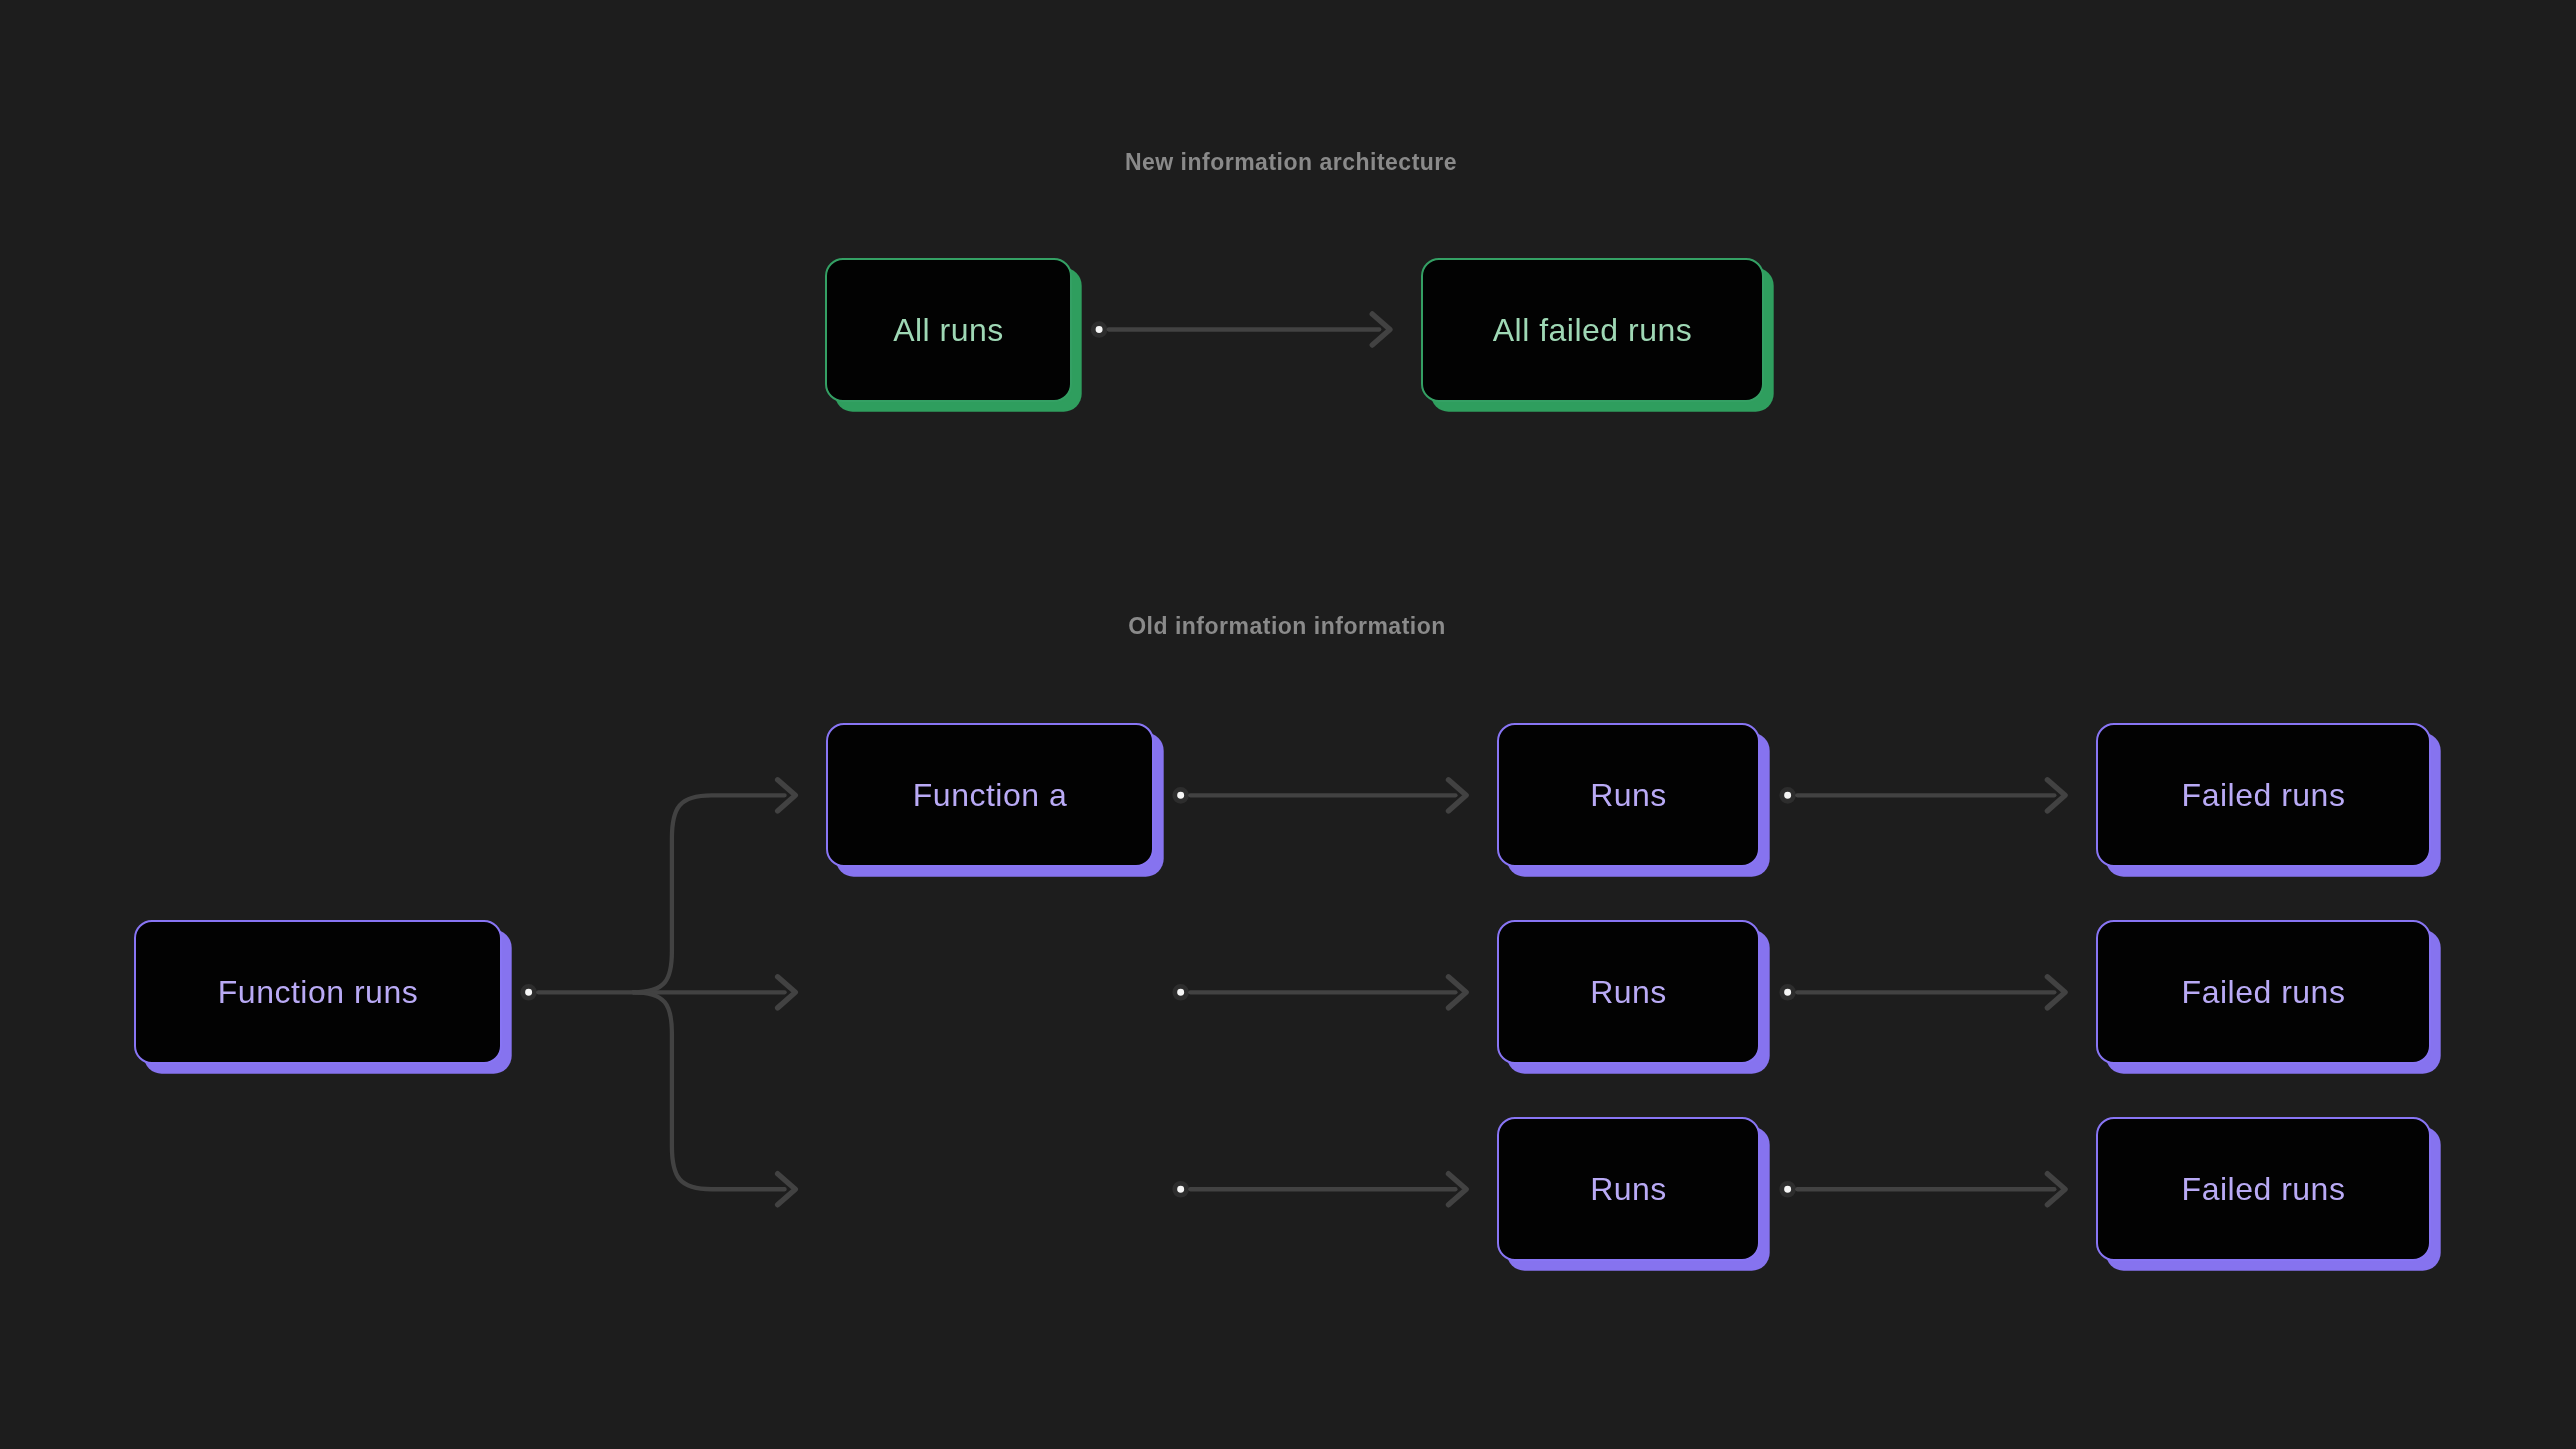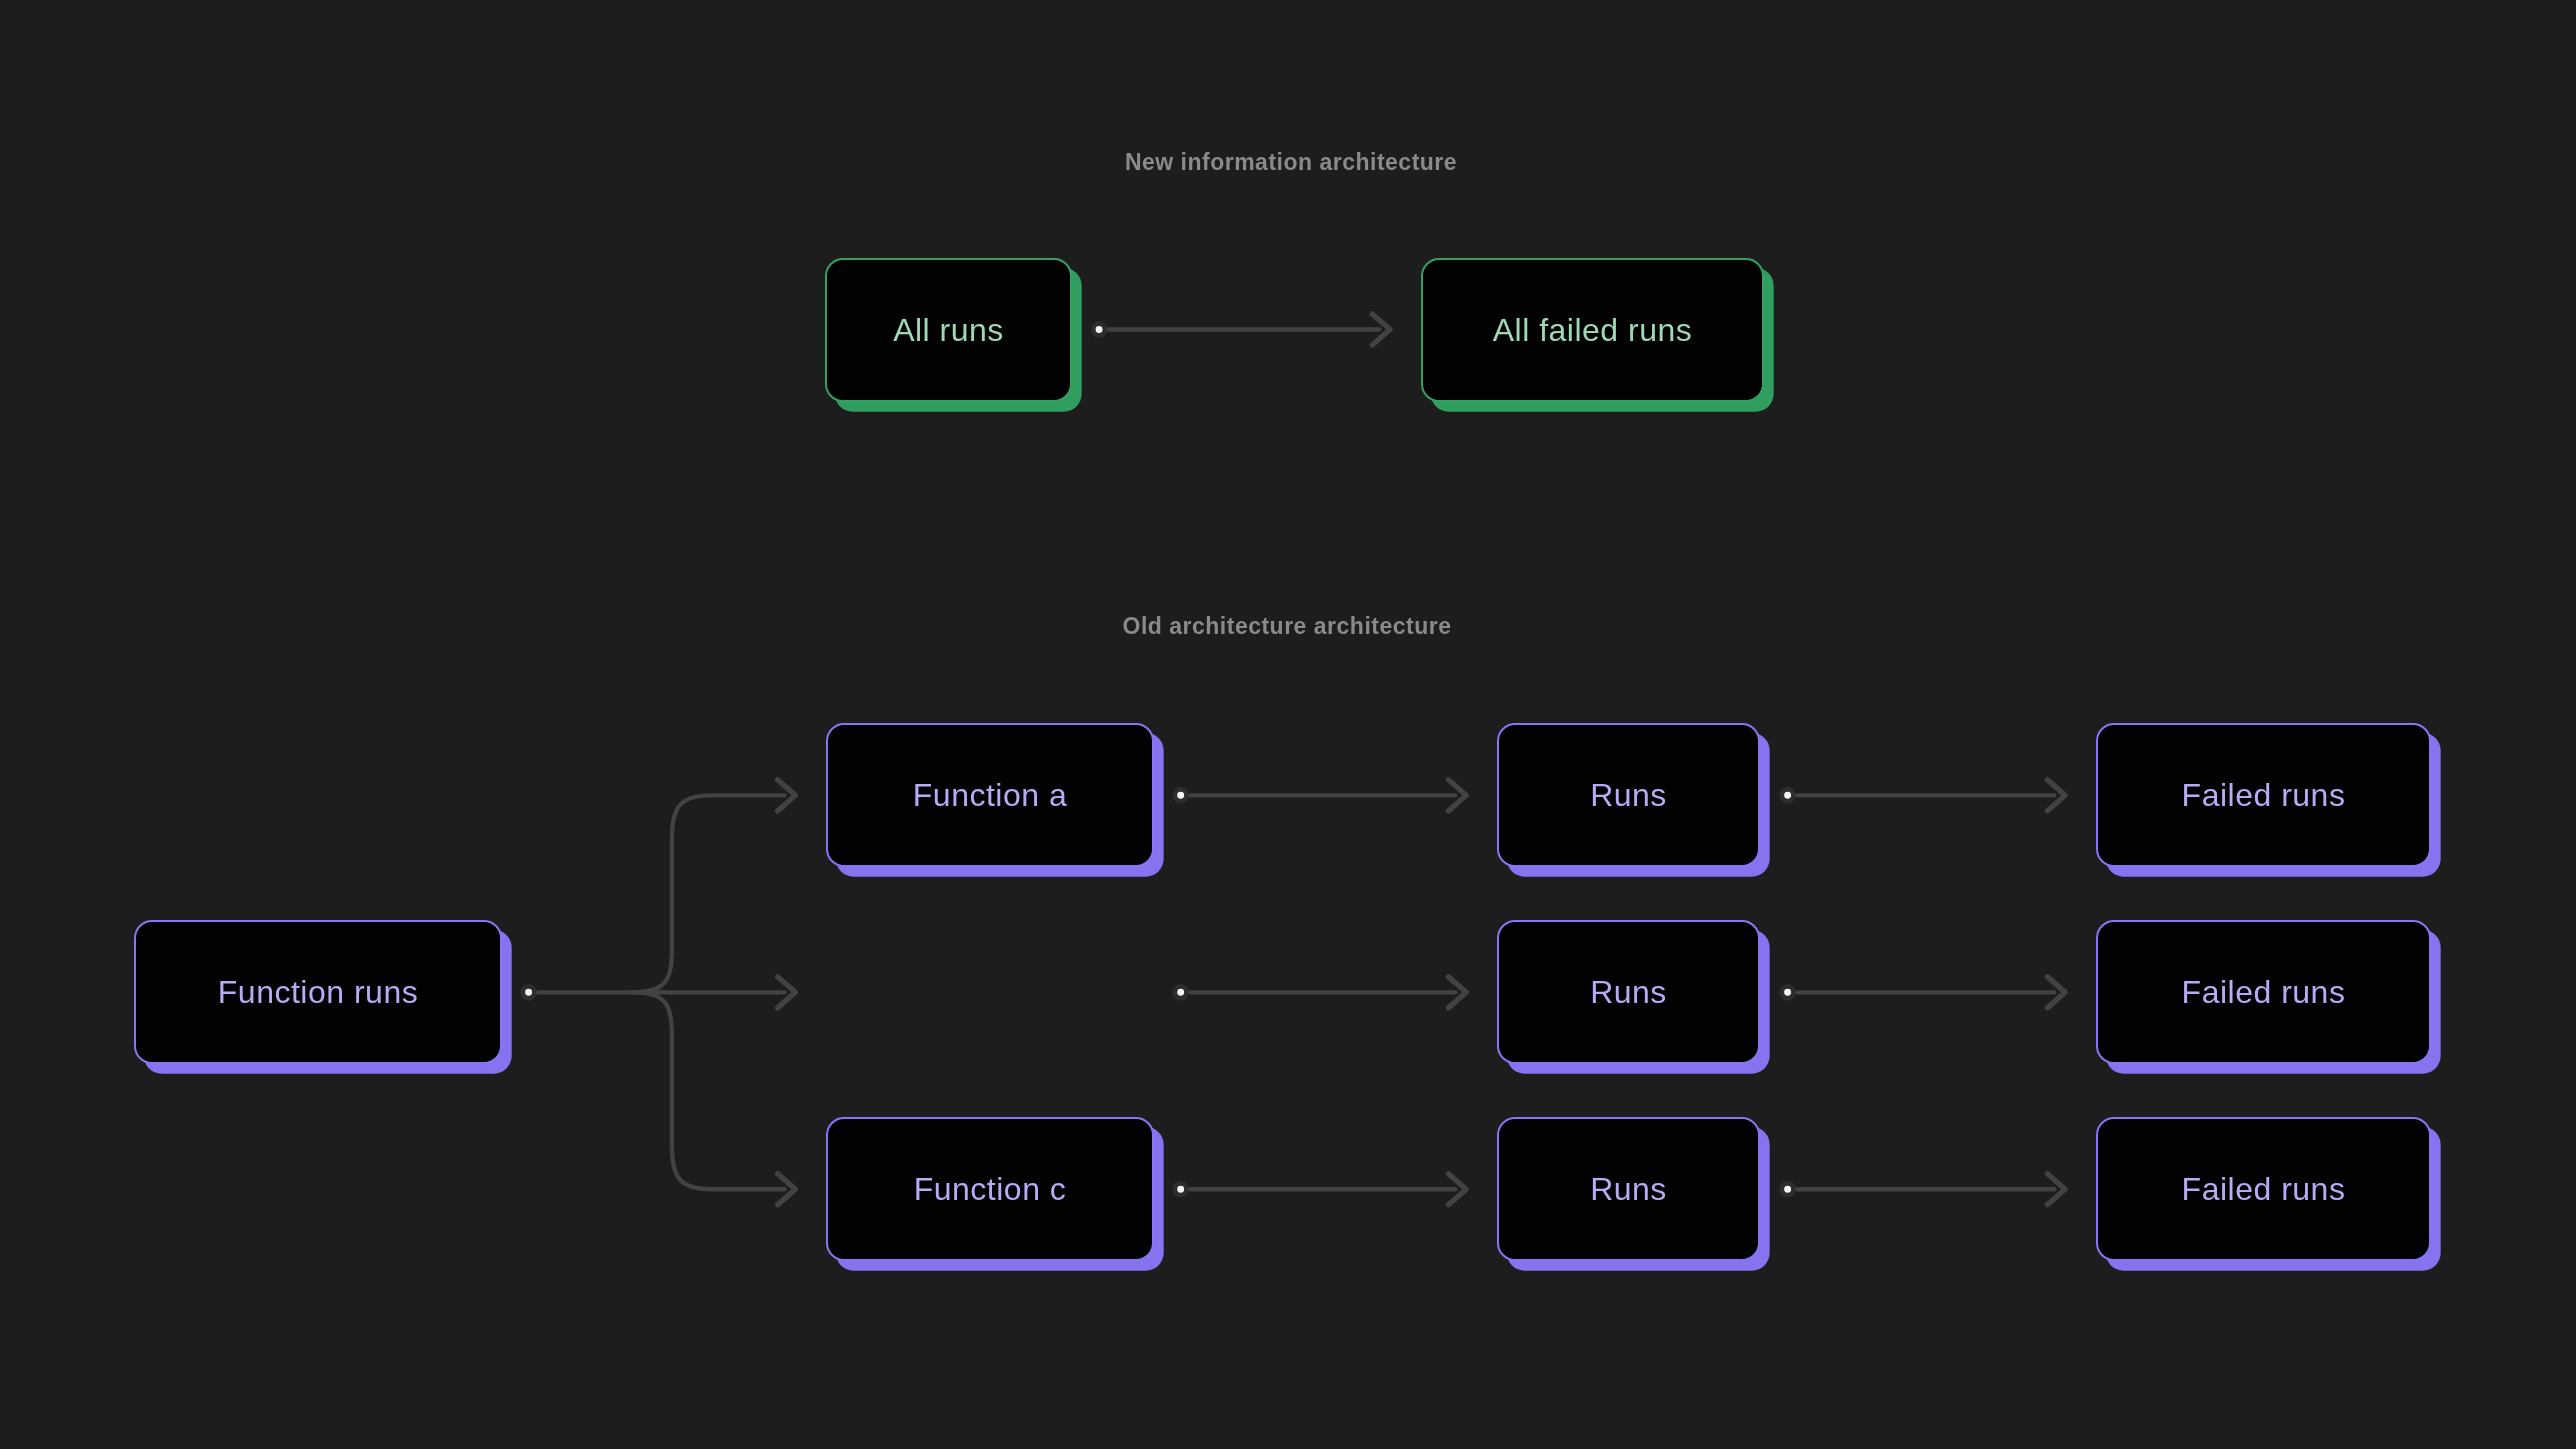--- a/index.html
+++ b/index.html
@@ -96,31 +96,28 @@
   <div class="section-title" style="left:1291px;top:149px">New information architecture</div>
 
   <div class="node green" style="left:825px;top:258px;width:247px;height:144px">
     <span>All runs</span>
   </div>
 
   <div class="node green" style="left:1421px;top:258px;width:343px;height:144px">
     <span>All failed runs</span>
   </div>
 
-  <div class="section-title" style="left:1287px;top:613px">Old architecture architecture</div>
+  <div class="section-title" style="left:1287px;top:613px">Old information information</div>
 
   <div class="node purple" style="left:134px;top:920px;width:368px;height:144px">
     <span>Function runs</span>
   </div>
 
   <div class="node purple" style="left:826px;top:723px;width:328px;height:144px">
     <span>Function a</span>
-  </div>
-  <div class="node purple" style="left:826px;top:1117px;width:328px;height:144px">
-    <span>Function c</span>
   </div>
 
   <div class="node purple" style="left:1497px;top:723px;width:263px;height:144px">
     <span>Runs</span>
   </div>
   <div class="node purple" style="left:1497px;top:920px;width:263px;height:144px">
     <span>Runs</span>
   </div>
   <div class="node purple" style="left:1497px;top:1117px;width:263px;height:144px">
     <span>Runs</span>

